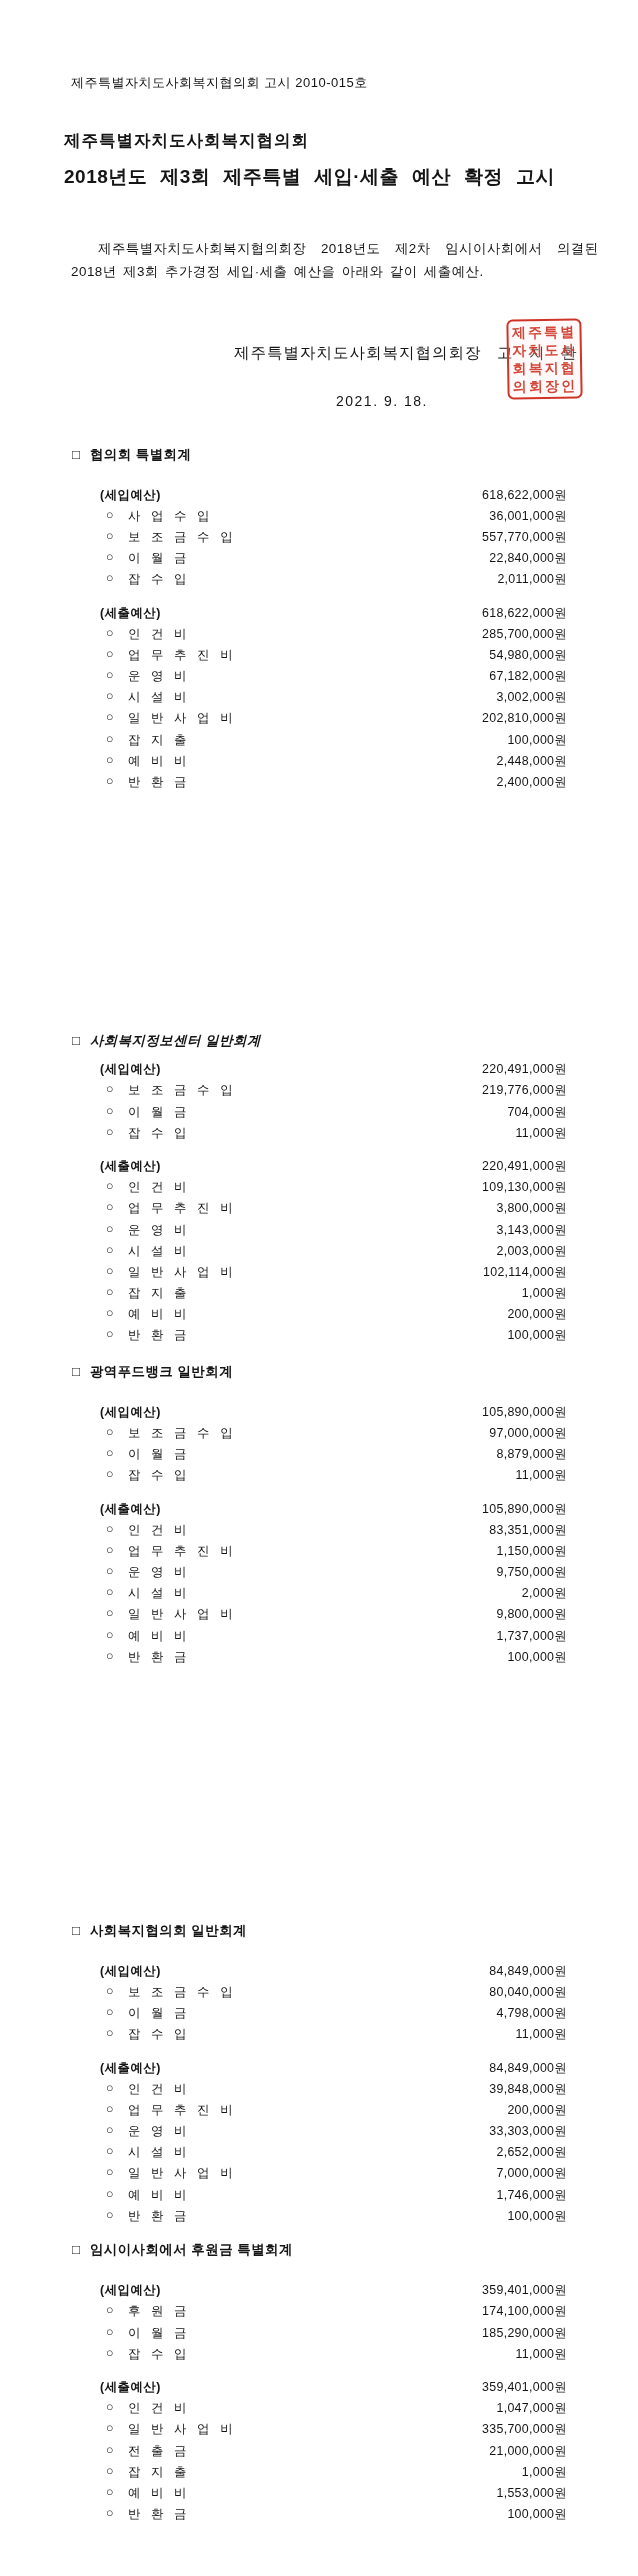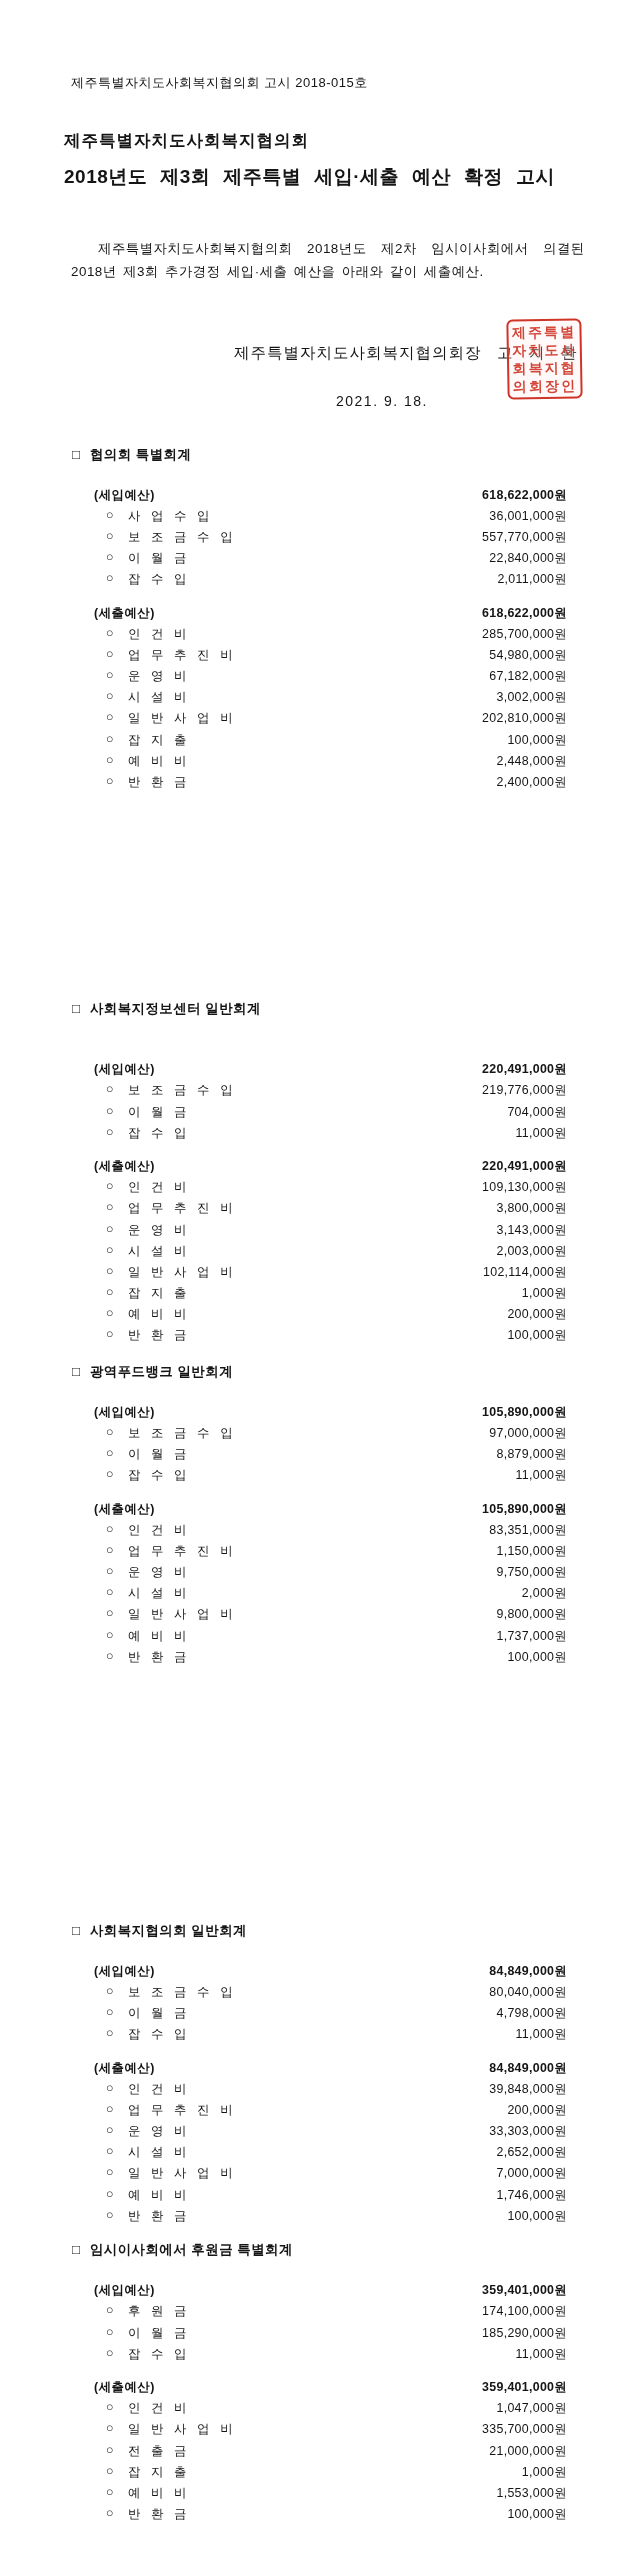--- a/index.html
+++ b/index.html
@@ -27,35 +27,35 @@
   }
   .seal-row{
     color:#cf3426;font-size:14px;font-weight:bold;line-height:1;
     text-align:center;letter-spacing:2.1px;opacity:.9;white-space:nowrap;
   }
   .section-header{left:72px;font-size:13.4px;font-weight:bold;letter-spacing:0.5px;}
   .section-header .box-glyph{margin-right:9.3px;font-size:13.4px;}
   .row{position:absolute;left:0;width:639px;font-size:12.4px;}
   .row .bullet{position:absolute;left:106px;}
   .row .label{position:absolute;left:128px;word-spacing:6.2px;letter-spacing:0.5px;}
-  .row .subhead-label{position:absolute;left:94px;font-weight:bold;letter-spacing:0.5px;}
+  .row .subhead-label{position:absolute;left:100px;font-weight:bold;letter-spacing:0.5px;}
   .row .amount{position:absolute;right:72px;text-align:right;letter-spacing:0.3px;}
-  .row .amount.total{font-weight:bold;}
+  .row .amount.total{font-weight:normal;}
   .compact .row{font-size:11.3px;}
 </style>
 </head>
 <body>
 
-<div class="abs notice-number">제주특별자치도사회복지협의회 고시 2018-015호</div>
+<div class="abs notice-number">제주특별자치도사회복지협의회 고시 2010-015호</div>
 
 <div class="abs org-title">제주특별자치도사회복지협의회</div>
 
 <div class="abs main-title">2018년도 제3회 제주특별 세입·세출 예산 확정 고시</div>
 
-<div class="abs para-line para-1">제주특별자치도사회복지협의회 2018년도 제2차 임시이사회에서 의결된</div>
+<div class="abs para-line para-1">제주특별자치도사회복지협의회장 2018년도 제2차 임시이사회에서 의결된</div>
 <div class="abs para-line para-2">2018년 제3회 추가경정 세입·세출 예산을 아래와 같이 세출예산.</div>
 
 <div class="abs signature">
   <span>제주특별자치도사회복지협의회장</span><span class="name-char">고</span><span class="name-char">치</span><span class="name-char">환</span>
 </div>
 
 <div class="abs seal">
   <div class="seal-row">제주특별</div>
   <div class="seal-row">자치도사</div>
   <div class="seal-row">회복지협</div>
@@ -130,21 +130,21 @@
         <span class="label">예 비 비</span>
         <span class="amount">2,448,000원</span>
       </div>
       <div class="row" style="top: 774px;">
         <span class="bullet">○</span>
         <span class="label">반 환 금</span>
         <span class="amount">2,400,000원</span>
       </div>
     </div>
     <div style="position: absolute; left: 0px; top: 0px; width: 639px;">
-      <div class="abs section-header" style="top: 1000px; left: 72px;"><span class="box-glyph">□</span><span>사회복지정보센터 일반회계</span></div>
+      <div class="abs section-header" style="top: 1032px; left: 72px; font-style: italic;"><span class="box-glyph">□</span><span>사회복지정보센터 일반회계</span></div>
       <div class="row" style="top: 1061px;">
         <span class="subhead-label">(세입예산)</span>
         <span class="amount total">220,491,000원</span>
       </div>
       <div class="row" style="top: 1082px;">
         <span class="bullet">○</span>
         <span class="label">보 조 금 수 입</span>
         <span class="amount">219,776,000원</span>
       </div>
       <div class="row" style="top: 1104px;">

